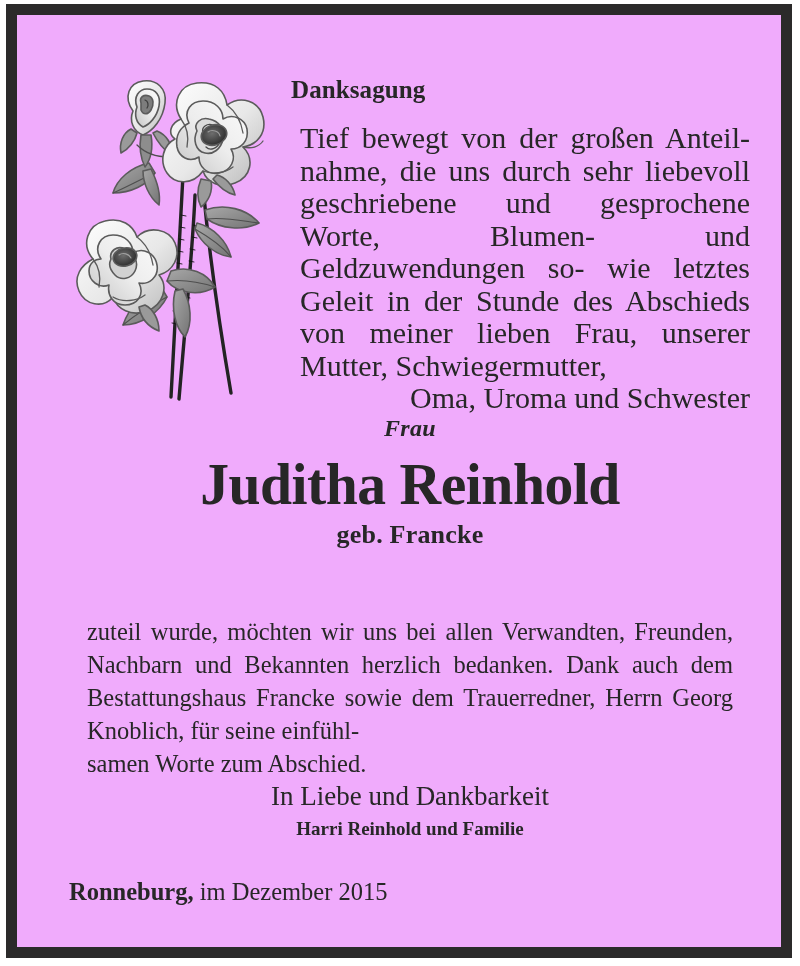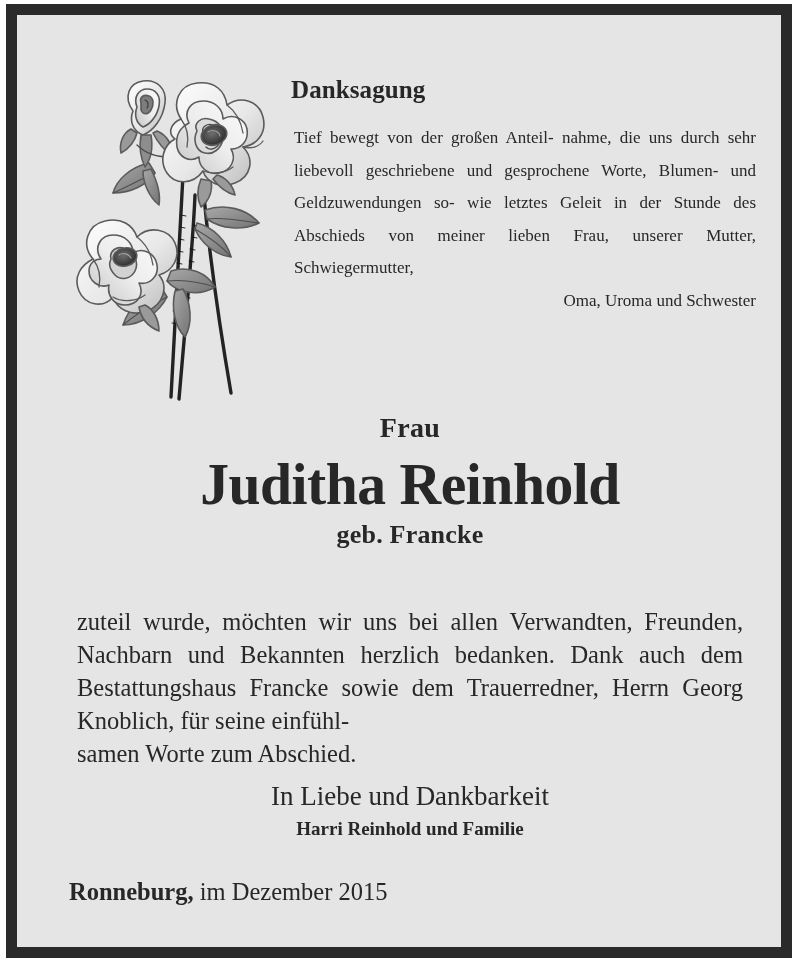--- a/index.html
+++ b/index.html
@@ -25,21 +25,21 @@
     height: 954px;
     border: 11px solid #2b2a2a;
     box-sizing: border-box;
     background: #ffffff;
   }
 
   .notice-inner {
     position: relative;
     width: 100%;
     height: 100%;
-    background: #e5e5e5;
+    background: #f0abfc;
   }
 
   
   .rose-art {
     position: absolute;
     left: 58px;
     top: 60px;
     width: 200px;
     height: 340px;
   }
@@ -58,45 +58,46 @@
   }
   .section-heading {
     font-weight: bold;
     font-size: 25px;
     line-height: 1.05;
     letter-spacing: 0.1px;
     margin: 0 0 19px 0;
     text-align: left;
   }
   .intro-text {
-    font-size: 17px;
+    font-size: 30px;
     line-height: 32.5px;
     text-align: justify;
     text-justify: inter-word;
-    margin: 3px;
+    margin: 9px;
     hyphens: none;
   }
   .intro-text .lastline {
     display: block;
     text-align: right;
   }
 
   
   .name-block {
     position: absolute;
     left: 11px;
     top: 398px;
     width: 764px;
     text-align: center;
   }
   .honorific {
     font-weight: bold;
-    font-size: 28px;
+    font-size: 24px;
     line-height: 30px;
     letter-spacing: 0.3px;
+    font-style: italic;
   }
   .full-name {
     font-weight: bold;
     font-size: 60px;
     line-height: 74px;
     letter-spacing: -0.5px;
     margin-top: 4px;
     white-space: nowrap;
     transform: scaleX(0.96);
   }
@@ -113,21 +114,21 @@
     position: absolute;
     left: 52px;
     top: 582px;
     width: 682px;
   }
   .body-text {
     font-size: 24.5px;
     line-height: 33px;
     text-align: justify;
     text-justify: inter-word;
-    margin: 8px;
+    margin: 18px;
   }
   .body-text .lastline {
     display: block;
     text-align: left;
   }
 
   
   .closing-block {
     position: absolute;
     left: 11px;

